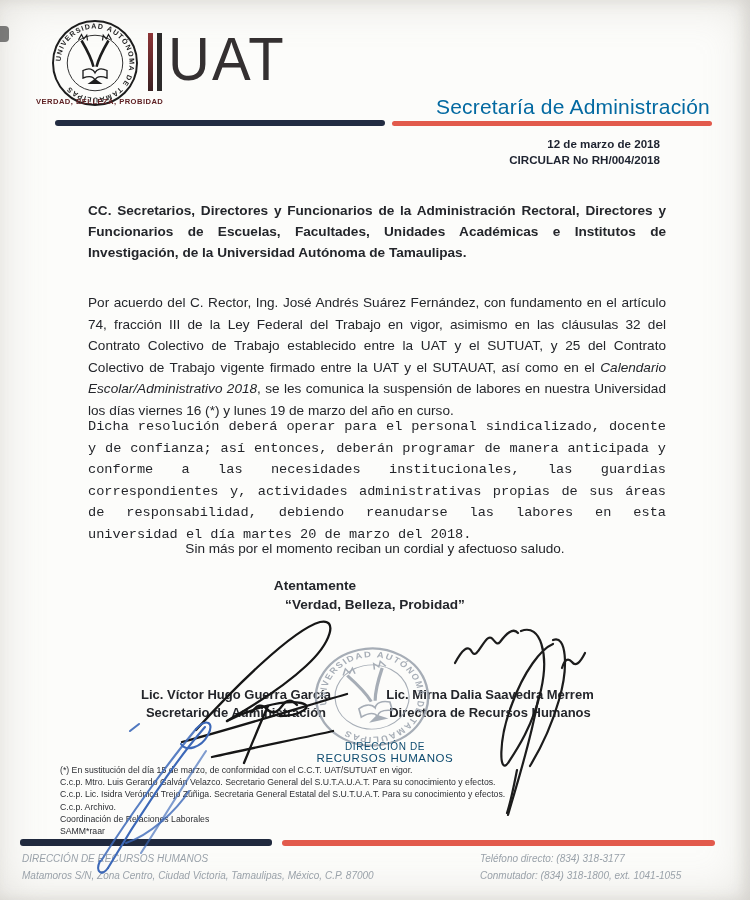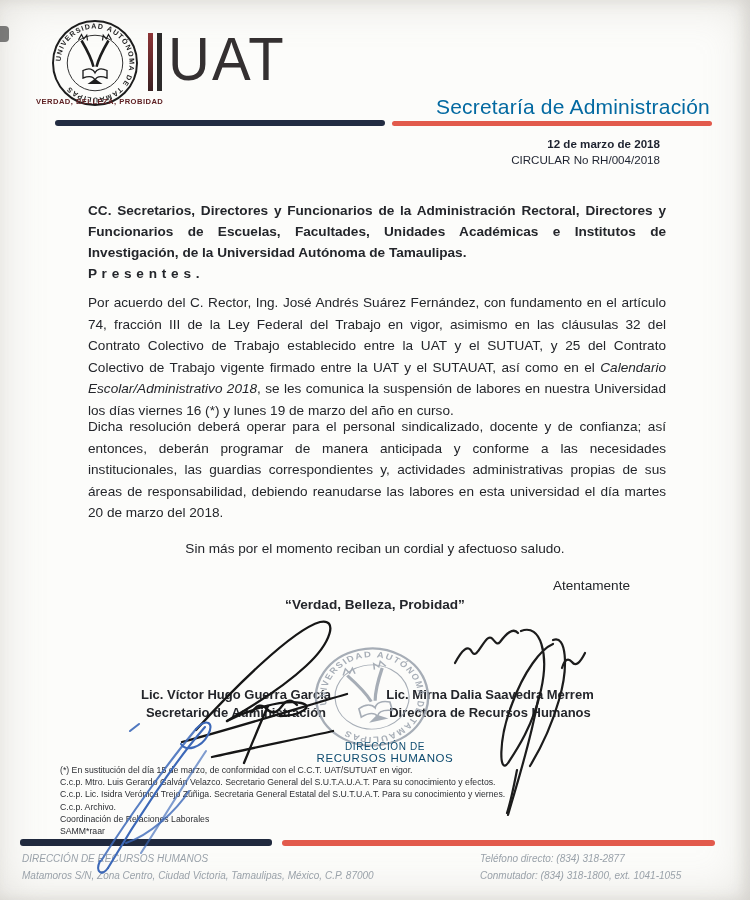--- a/index.html
+++ b/index.html
@@ -19,30 +19,30 @@
   .bar.dark{background:#2c2a2a;margin-right:6px;}
   .logotype .uat{font-size:58px;line-height:58px;font-weight:400;color:#343031;letter-spacing:2px;transform:scaleY(1.04);}
   .motto{left:36px;top:97px;font-size:7.6px;font-weight:bold;color:#5e2023;letter-spacing:.45px;}
   .dept-title{top:95px;right:40px;font-size:21px;color:#0369a1;letter-spacing:.2px;}
   .rule{border-radius:3px;}
   .rule-top-left{left:55px;top:120px;width:330px;height:6px;background:#222c42;}
   .rule-top-right{left:392px;top:121px;width:320px;height:5px;background:#e25a4c;}
 
   .meta{top:136px;right:90px;text-align:right;font-size:11.6px;color:#1e2330;line-height:16px;}
   .meta .date{font-weight:600;}
-  .meta .circ{font-weight:400;}
+  .meta .circ{font-weight:700;}
 
   
   .block{left:88px;width:578px;font-size:13.6px;line-height:21px;text-align:justify;}
   .recipient{top:200px;font-weight:bold;}
   .recipient .presentes{font-weight:bold;letter-spacing:.5px;}
   .para1{top:292px;line-height:21.5px;}
-  .para2{top:416px;line-height:21.5px;}
+  .para2{top:416px;line-height:21.5px;font-family:Liberation Mono, monospace;}
   .closing{left:0;width:750px;top:541px;text-align:center;font-size:13.6px;}
-  .atent{left:0;width:630px;top:578px;text-align:right;font-weight:normal;font-size:13.6px;}
+  .atent{left:0;width:630px;top:578px;text-align:center;font-weight:bold;font-size:13.6px;}
   .quote{left:0;width:750px;top:597px;text-align:center;font-weight:bold;font-size:13.6px;}
 
   
   .sig-name{font-weight:bold;font-size:13px;line-height:18px;text-align:center;}
   .sig-left{left:110px;top:686px;width:252px;}
   .sig-right{left:366px;top:686px;width:248px;}
 
   
   .stamp-svg{left:312px;top:645px;width:120px;height:104px;opacity:.85;}
   .stamp-text{left:300px;top:741px;width:170px;text-align:center;color:#0c4a6e;letter-spacing:.6px;}
@@ -95,21 +95,20 @@
   <div class="abs rule rule-top-left"></div>
   <div class="abs rule rule-top-right"></div>
 
   <div class="abs meta">
     <div class="date">12 de marzo de 2018</div>
     <div class="circ">CIRCULAR No RH/004/2018</div>
   </div>
 
   <div class="abs block recipient">
     <div>CC. Secretarios, Directores y Funcionarios de la Administración Rectoral, Directores y Funcionarios de Escuelas, Facultades, Unidades Académicas e Institutos de Investigación, de la Universidad Autónoma de Tamaulipas.</div>
-    <div class="presentes">P r e s e n t e s .</div>
   </div>
 
   <div class="abs block para1"><span>Por acuerdo del C. Rector, Ing. José Andrés Suárez Fernández, con fundamento en el artículo 74, fracción III de la Ley Federal del Trabajo en vigor, asimismo en las cláusulas 32 del Contrato Colectivo de Trabajo establecido entre la UAT y el SUTUAT, y 25 del Contrato Colectivo de Trabajo vigente firmado entre la UAT y el SUTAUAT, así como en el </span><i>Calendario Escolar/Administrativo 2018</i><span>, se les comunica la suspensión de labores en nuestra Universidad los días viernes 16 (*) y lunes 19 de marzo del año en curso.</span></div>
 
   <div class="abs block para2">Dicha resolución deberá operar para el personal sindicalizado, docente y de confianza; así entonces, deberán programar de manera anticipada y conforme a las necesidades institucionales, las guardias correspondientes y, actividades administrativas propias de sus áreas de responsabilidad, debiendo reanudarse las labores en esta universidad el día martes 20 de marzo del 2018.</div>
 
   <div class="abs closing">Sin más por el momento reciban un cordial y afectuoso saludo.</div>
   <div class="abs atent">Atentamente</div>
   <div class="abs quote">“Verdad, Belleza, Probidad”</div>
 
@@ -141,34 +140,34 @@
     </g>
   </svg>
   <div class="abs stamp-text">
     <div class="l1">DIRECCIÓN DE</div>
     <div class="l2">RECURSOS HUMANOS</div>
   </div>
 
   <div class="abs footnotes">
     <div>(*) En sustitución del día 15 de marzo, de conformidad con el C.C.T. UAT/SUTUAT en vigor.</div>
     <div>C.c.p. Mtro. Luis Gerardo Galván Velazco. Secretario General del S.U.T.A.U.A.T. Para su conocimiento y efectos.</div>
-    <div>C.c.p. Lic. Isidra Verónica Trejo Zúñiga. Secretaria General Estatal del S.U.T.U.A.T. Para su conocimiento y viernes.</div>
+    <div>C.c.p. Lic. Isidra Verónica Trejo Zúñiga. Secretaria General Estatal del S.U.T.U.A.T. Para su conocimiento y efectos.</div>
     <div>C.c.p. Archivo.</div>
     <div>Coordinación de Relaciones Laborales</div>
     <div>SAMM*raar</div>
   </div>
 
   <div class="abs rule rule-bot-left"></div>
   <div class="abs rule rule-bot-right"></div>
   <div class="abs footer footer-left">
     <div>DIRECCIÓN DE RECURSOS HUMANOS</div>
     <div>Matamoros S/N, Zona Centro, Ciudad Victoria, Tamaulipas, México, C.P. 87000</div>
   </div>
   <div class="abs footer footer-right">
-    <div>Teléfono directo: (834) 318-2877</div>
+    <div>Teléfono directo: (834) 318-3177</div>
     <div>Conmutador: (834) 318-1800, ext. 1041-1055</div>
   </div>
 
   <svg class="abs ink" viewBox="0 0 750 900">
 
     <g stroke="#161616" fill="none" stroke-width="2.3" stroke-linecap="round">
       <path d="M196,730 C232,690 292,630 320,622 C338,618 332,642 306,666 C276,694 238,714 227,721"></path>
       <path d="M227,721 C248,710 282,699 301,703 C315,706 300,716 280,716"></path>
       <path d="M252,712 q7,-11 15,-3 q7,8 15,-3 q7,-10 15,-1"></path>
       <path d="M182,742 C232,729 322,701 347,694"></path>

